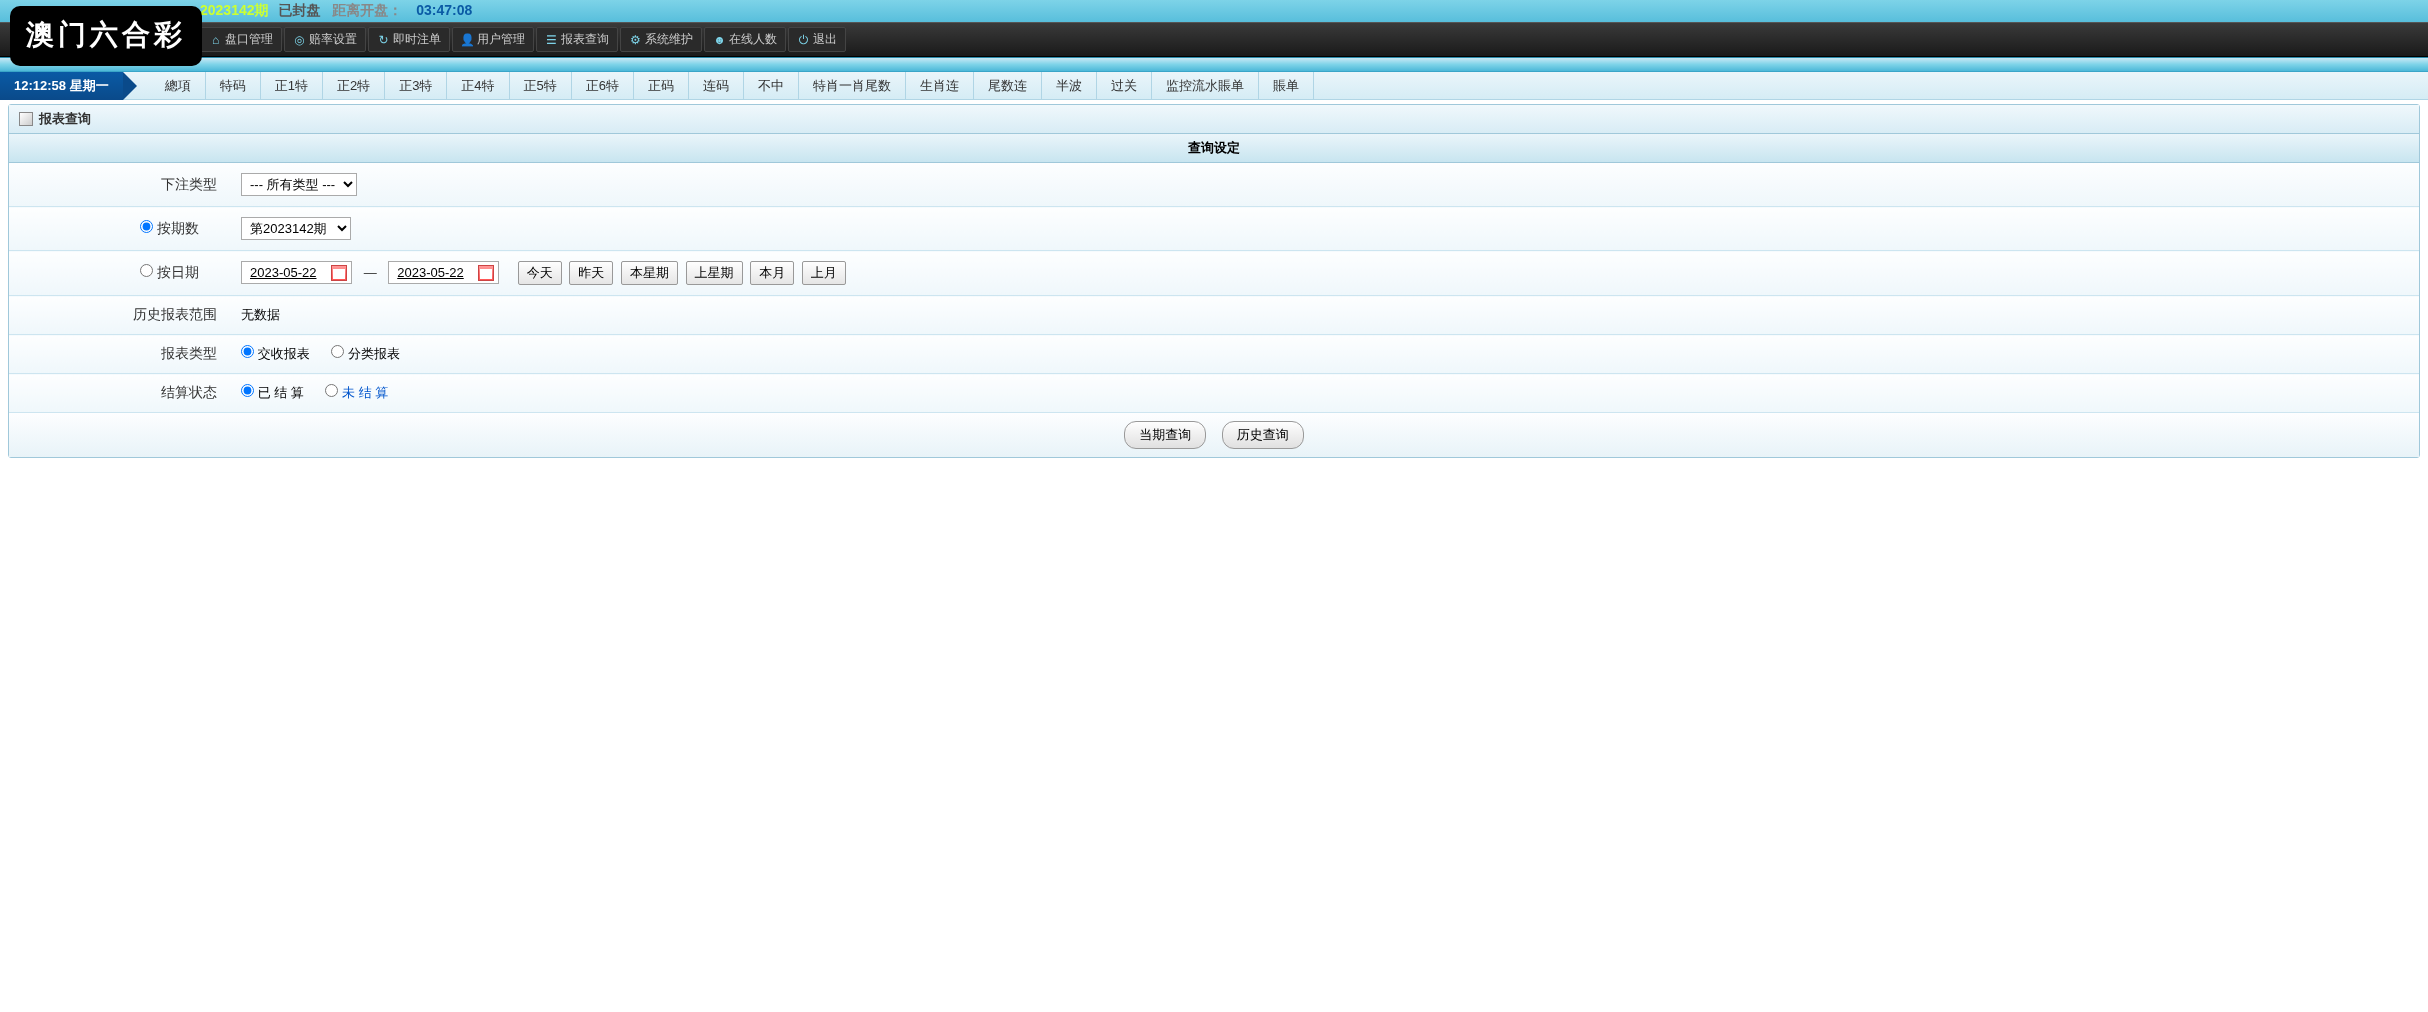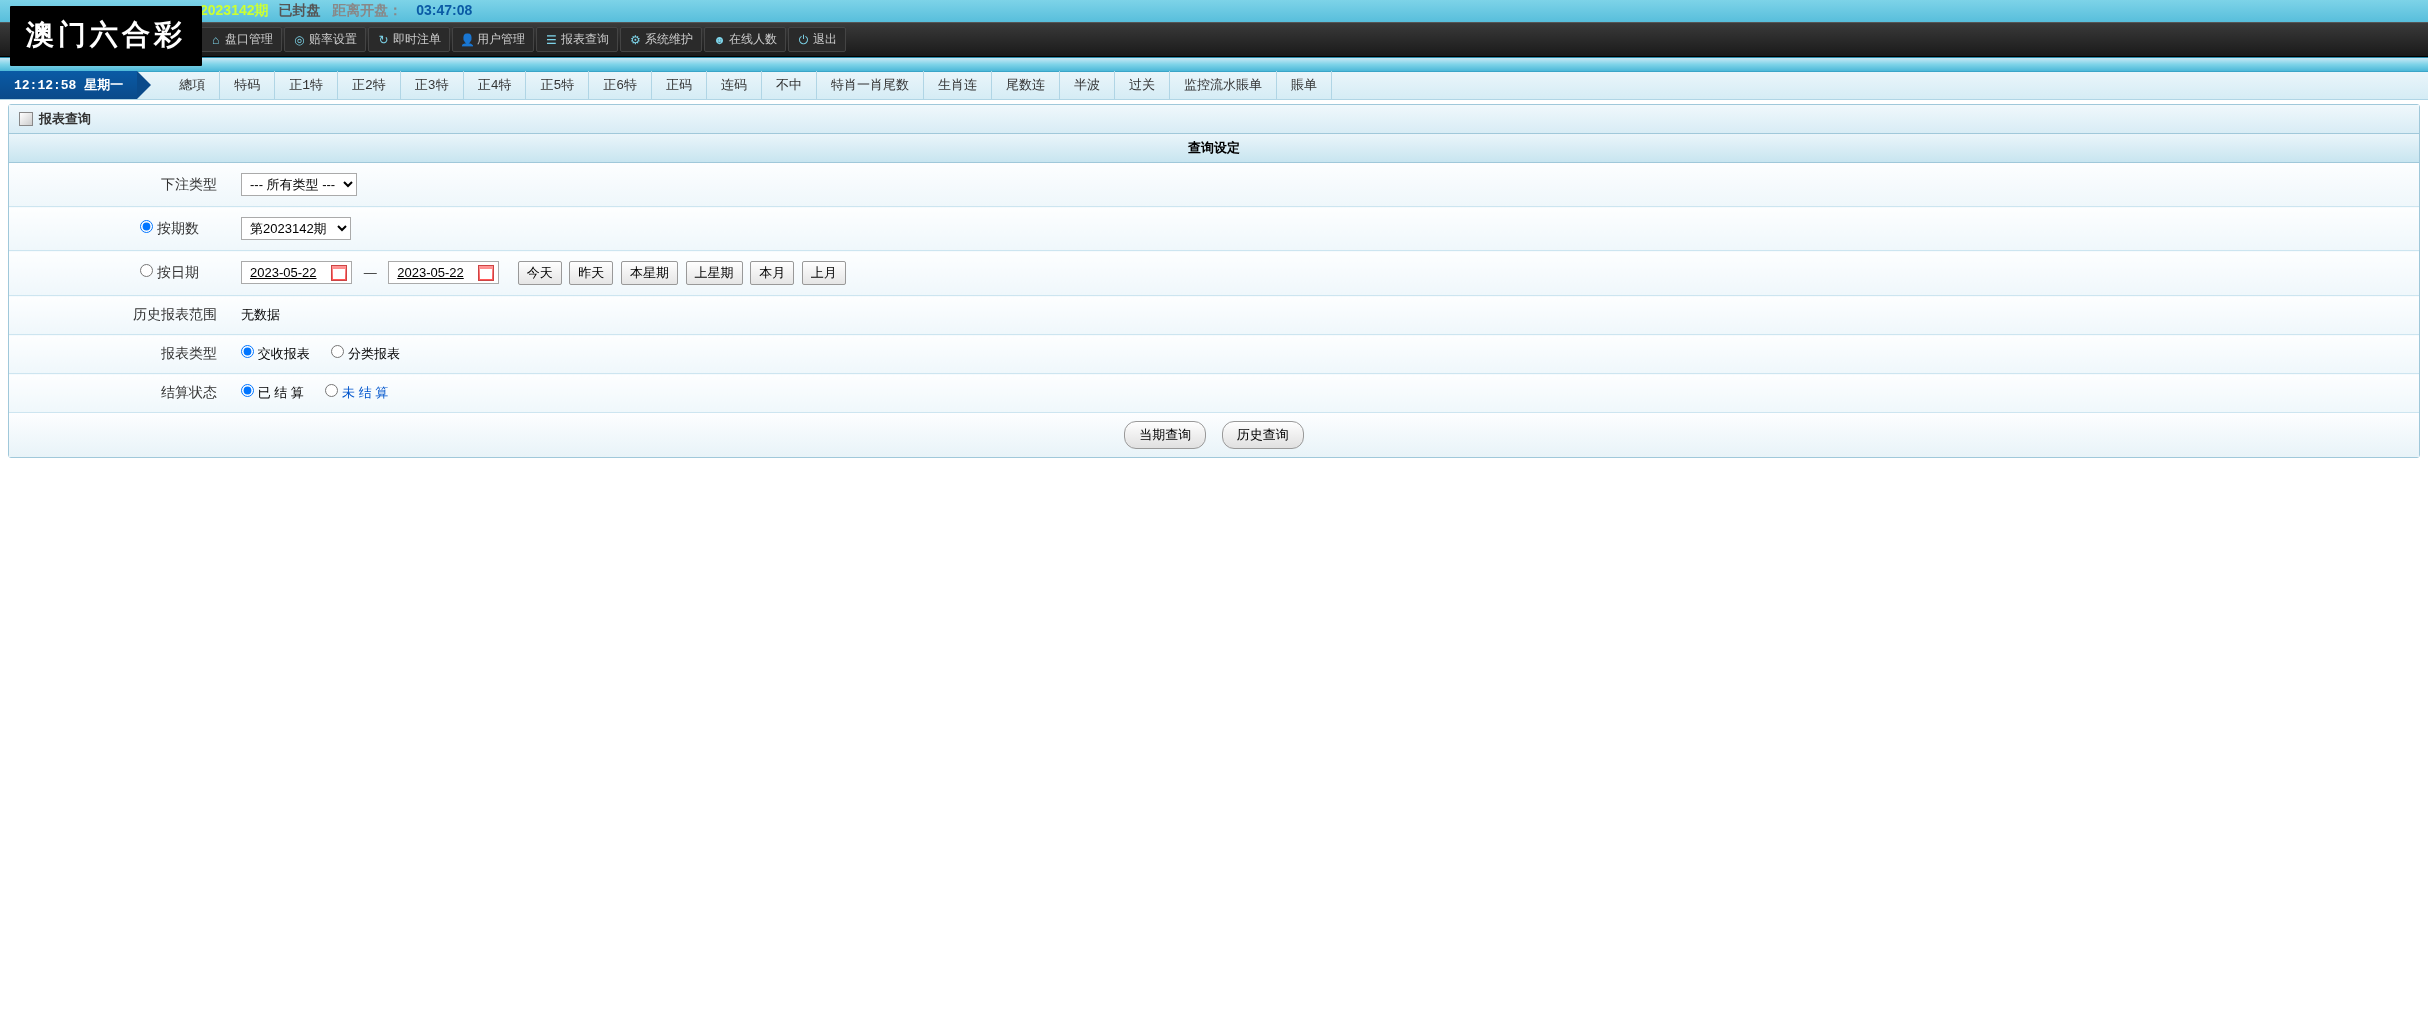--- a/index.html
+++ b/index.html
@@ -25,21 +25,21 @@
 .logo-block {
   position: absolute;
   left: 10px; top: 6px;
   background: #000;
   color: #fff;
   font-size: 28px;
   font-weight: bold;
   letter-spacing: 4px;
   padding: 10px 16px 12px 16px;
   z-index: 10;
-  border-radius: 1px;
+  border-radius: 10px;
 }
 
 .nav-row {
   background: linear-gradient(to bottom, #3a3a3a 0%, #1a1a1a 100%);
   border-top: 1px solid #555;
   border-bottom: 1px solid #000;
   padding: 4px 0 4px 200px;
   display: flex;
   gap: 2px;
 }
@@ -66,23 +66,22 @@
   height: 14px;
   background: linear-gradient(to bottom, #c8e8f5 0%, #7dd3e8 50%, #4db8d8 100%);
   border-bottom: 1px solid #3aa5c8;
 }
 
 
 .tab-row {
   background: linear-gradient(to bottom, #eaf5fa 0%, #d5ecf5 100%);
   border-bottom: 1px solid #b0d5e5;
   display: flex;
-  align-items: flex-end;
+  align-items: flex-start;
   height: 28px;
-  font-family: Liberation Mono, monospace;
 }
 .time-tab {
   background: linear-gradient(to bottom, #0a5aa5 0%, #0a4a8a 100%);
   color: #fff;
   font-weight: bold;
   padding: 5px 14px;
   font-size: 13px;
   position: relative;
 }
 .time-tab::after {

